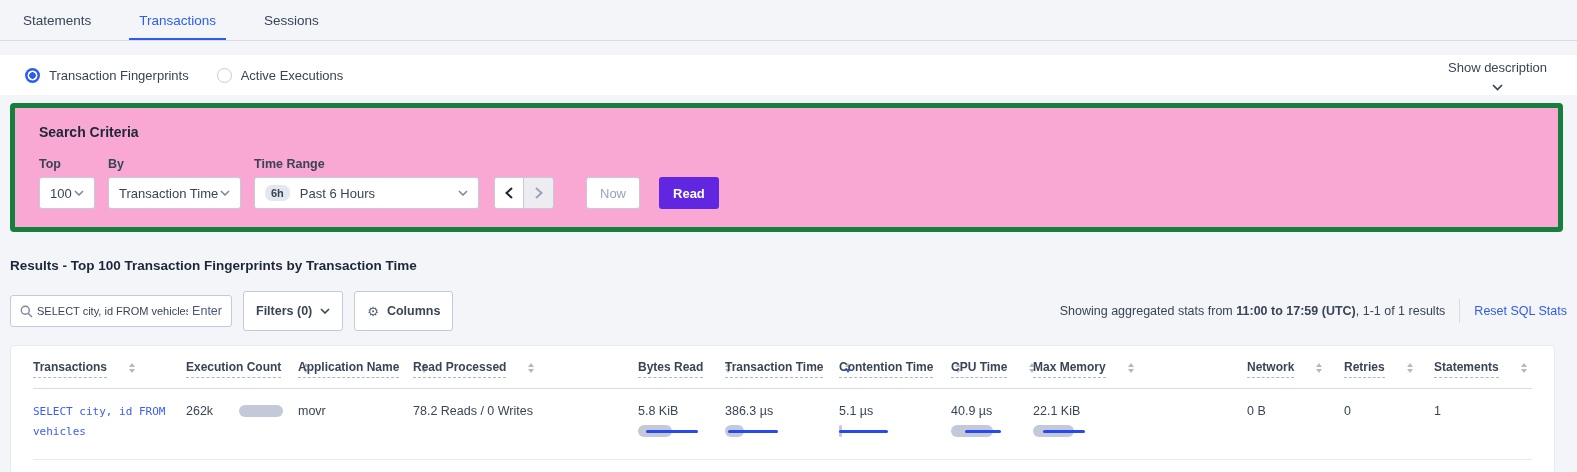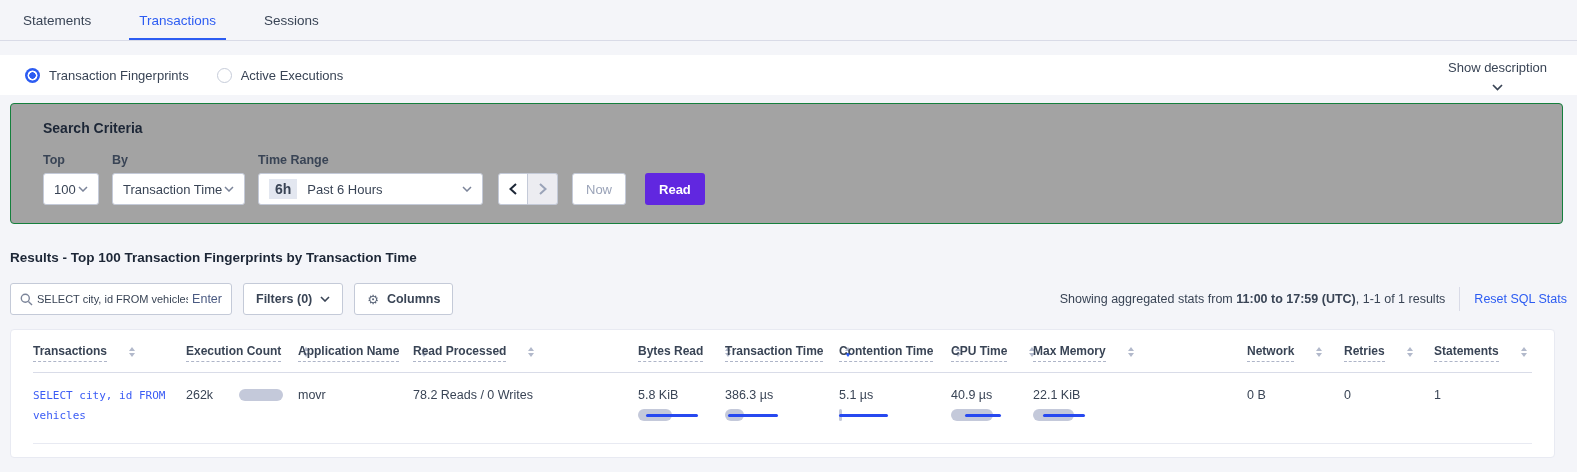--- a/index.html
+++ b/index.html
@@ -18,45 +18,45 @@
   .tab.active { color:#2c5cf2; box-shadow: inset 0 -2px 0 #2c5cf2; }
   
   .toggle-row { margin-top:14px; background:#fff; height:40px; display:flex; align-items:center; padding:0 30px 0 25px; }
   .radio-sel { width:15px; height:15px; border-radius:50%; flex:0 0 auto;
     background: radial-gradient(circle at center, #2c5cf2 0 3px, #ffffff 3.5px 4.8px, #2c5cf2 5.2px); }
   .radio-unsel { width:15px; height:15px; border-radius:50%; border:1px solid #c6ccd9; background:#fff; flex:0 0 auto; }
   .radio-label { margin:0 28px 0 9px; font-size:13px; }
   .spacer { flex:1; }
   .show-desc { display:flex; align-items:center; gap:9px; font-size:13px; cursor:pointer;flex-direction:column; }
   
-  .card { background:#a3a3a3; border:1px solid #15803d; border-radius:4px; margin:8px 14px 0 10px; padding:16px 20px 18px 32px; }
+  .card { background:#f9a8d4; border:5px solid #15803d; border-radius:4px; margin:8px 14px 0 10px; padding:16px 20px 18px 24px; }
   .card-title { font-size:14px; font-weight:bold; color:#1c2636; }
   .form-row { display:flex; margin-top:17px; align-items:flex-end; }
   .field { margin-right:13px; }
   .field-label { display:block; font-size:12.5px; font-weight:bold; color:#394455; margin-bottom:6px; }
   .select { height:32px; border:1px solid #c4cad8; border-radius:3px; background:#fff; display:flex; align-items:center; padding:0 10px; font-size:13px; cursor:pointer; }
   .select .chev { margin-left:auto; color:#7b8499; display:flex; }
   .sel-top { width:56px;text-align:center; }
   .sel-by { width:133px; }
   .sel-range { width:225px; }
-  .badge { background:#e3e7f0; border-radius:0; padding:2px 6px; font-size:14px; font-weight:bold; color:#394455; margin-right:10px; }
+  .badge { background:#e3e7f0; border-radius:7px; padding:2px 6px; font-size:11px; font-weight:bold; color:#394455; margin-right:10px; }
   .nav-group { display:flex; margin-right:14px; }
   .nav-btn { width:30px; height:32px; border:1px solid #c4cad8; display:flex; align-items:center; justify-content:center; background:#fff; cursor:pointer; }
   .nav-btn.prev { border-radius:3px 0 0 3px; color:#1c2636; }
   .nav-btn.next { border-radius:0 3px 3px 0; border-left:none; background:#ececf1; color:#9aa3b8; cursor:default; }
-  .now-btn { height:32px; border:1px solid #c4cad8; border-radius:3px; background:#fff; color:#9aa3b8; font-size:13px; padding:0 13px; margin-right:19px; display:flex; align-items:center; cursor:default; }
+  .now-btn { height:32px; border:1px solid #c4cad8; border-radius:3px; background:#fff; color:#9aa3b8; font-size:13px; padding:0 13px; margin-right:19px; display:flex; align-items:center; cursor:default;margin-left:18px; }
   .apply-btn { height:32px; border:none; border-radius:3px; background:#6127e0; color:#fff; font-size:13px; font-weight:bold; padding:0 14px; display:flex; align-items:center; cursor:pointer; }
   
   .results-heading { margin:26px 10px 0 10px; font-size:13.5px; font-weight:bold; color:#1c2636; }
   .controls-row { display:flex; align-items:center; margin:18px 10px 0 10px; }
   .search-box { width:222px; height:32px; border:1px solid #c4cad8; border-radius:3px; background:#fff; display:flex; align-items:center; padding:0 9px; }
   .search-box svg { flex:0 0 auto; }
   .search-input { border:none; outline:none; flex:1; min-width:0; font-family:"Liberation Sans", sans-serif; font-size:11px; color:#394455; margin:0 4px; background:transparent; }
   .enter-hint { font-size:12.5px; color:#4a5a82; flex:0 0 auto; cursor:pointer; }
-  .btn { height:32px; border:1px solid #c4cad8; border-radius:3px; background:#fff; font-weight:bold; font-size:12.5px; color:#394455; display:flex; align-items:center; gap:8px; padding:0 12px; margin-left:11px; cursor:pointer; }
+  .btn { height:40px; border:1px solid #c4cad8; border-radius:3px; background:#fff; font-weight:bold; font-size:12.5px; color:#394455; display:flex; align-items:center; gap:8px; padding:0 12px; margin-left:11px; cursor:pointer; }
   .gear { font-family:"DejaVu Sans", sans-serif; font-size:13px; color:#5a6578; font-weight:normal; }
   .stats-text { font-size:12.5px; color:#394455; white-space:nowrap; }
   .v-divider { width:1px; height:24px; background:#d9dbe7; margin:0 14px; }
   .reset-link { color:#2c5cf2; font-size:12.5px; cursor:pointer; white-space:nowrap; }
   
   .table-card { background:#fff; border:1px solid #e8eaf2; border-radius:4px; margin:14px 22px 0 10px; padding:0 22px 13px 22px; }
   .grid-row { display:grid; grid-template-columns:153px 112px 115px 225px 87px 114px 112px 82px 214px 97px 90px 1fr; align-items:start; }
   .thead { padding:14px 0 10px 0; border-bottom:1px solid #d9dce8; }
   .th { display:flex; align-items:center; cursor:pointer; }
   .th-label { font-size:12px; font-weight:bold; color:#394455; border-bottom:1px dashed #aeb5c8; padding-bottom:3px; white-space:nowrap; }

